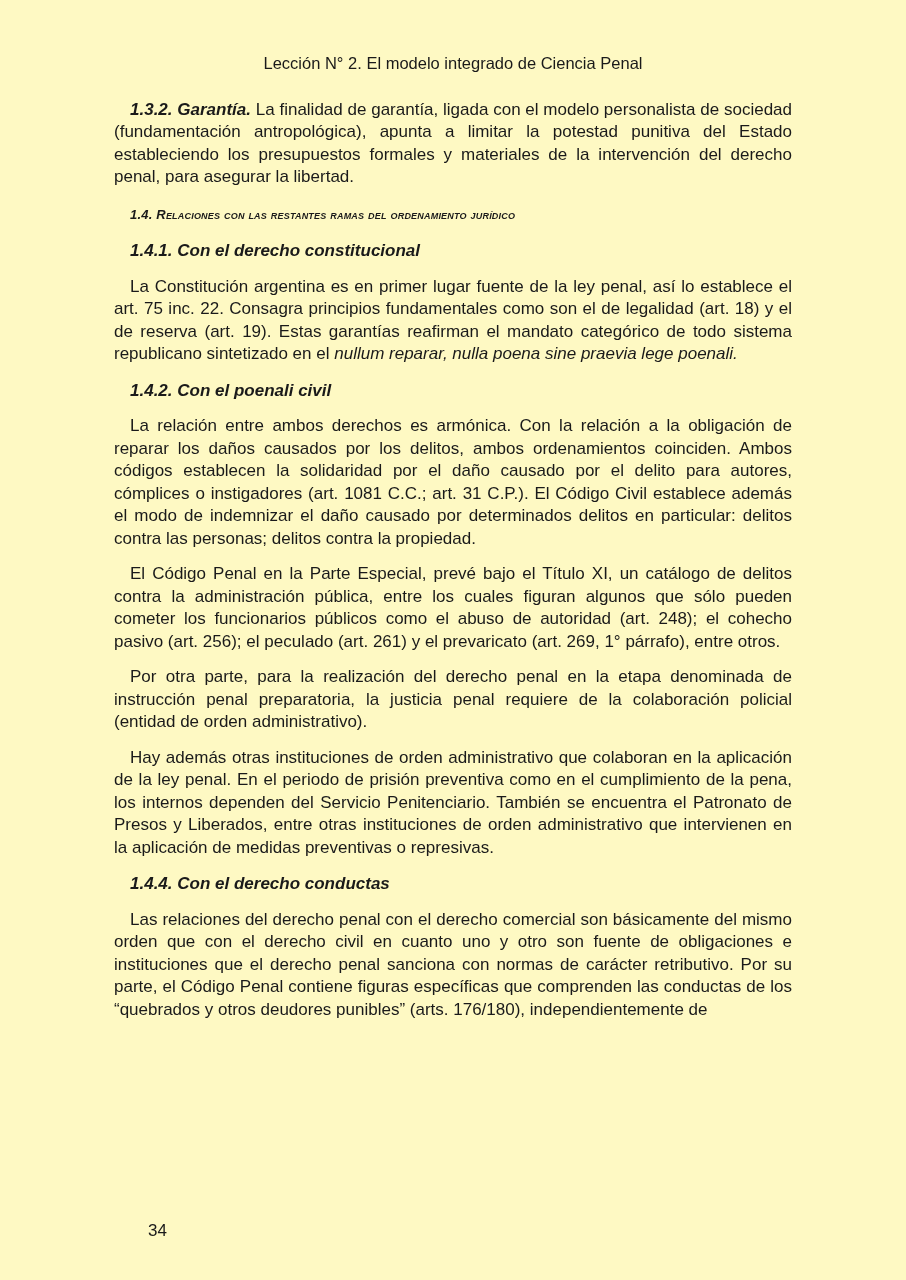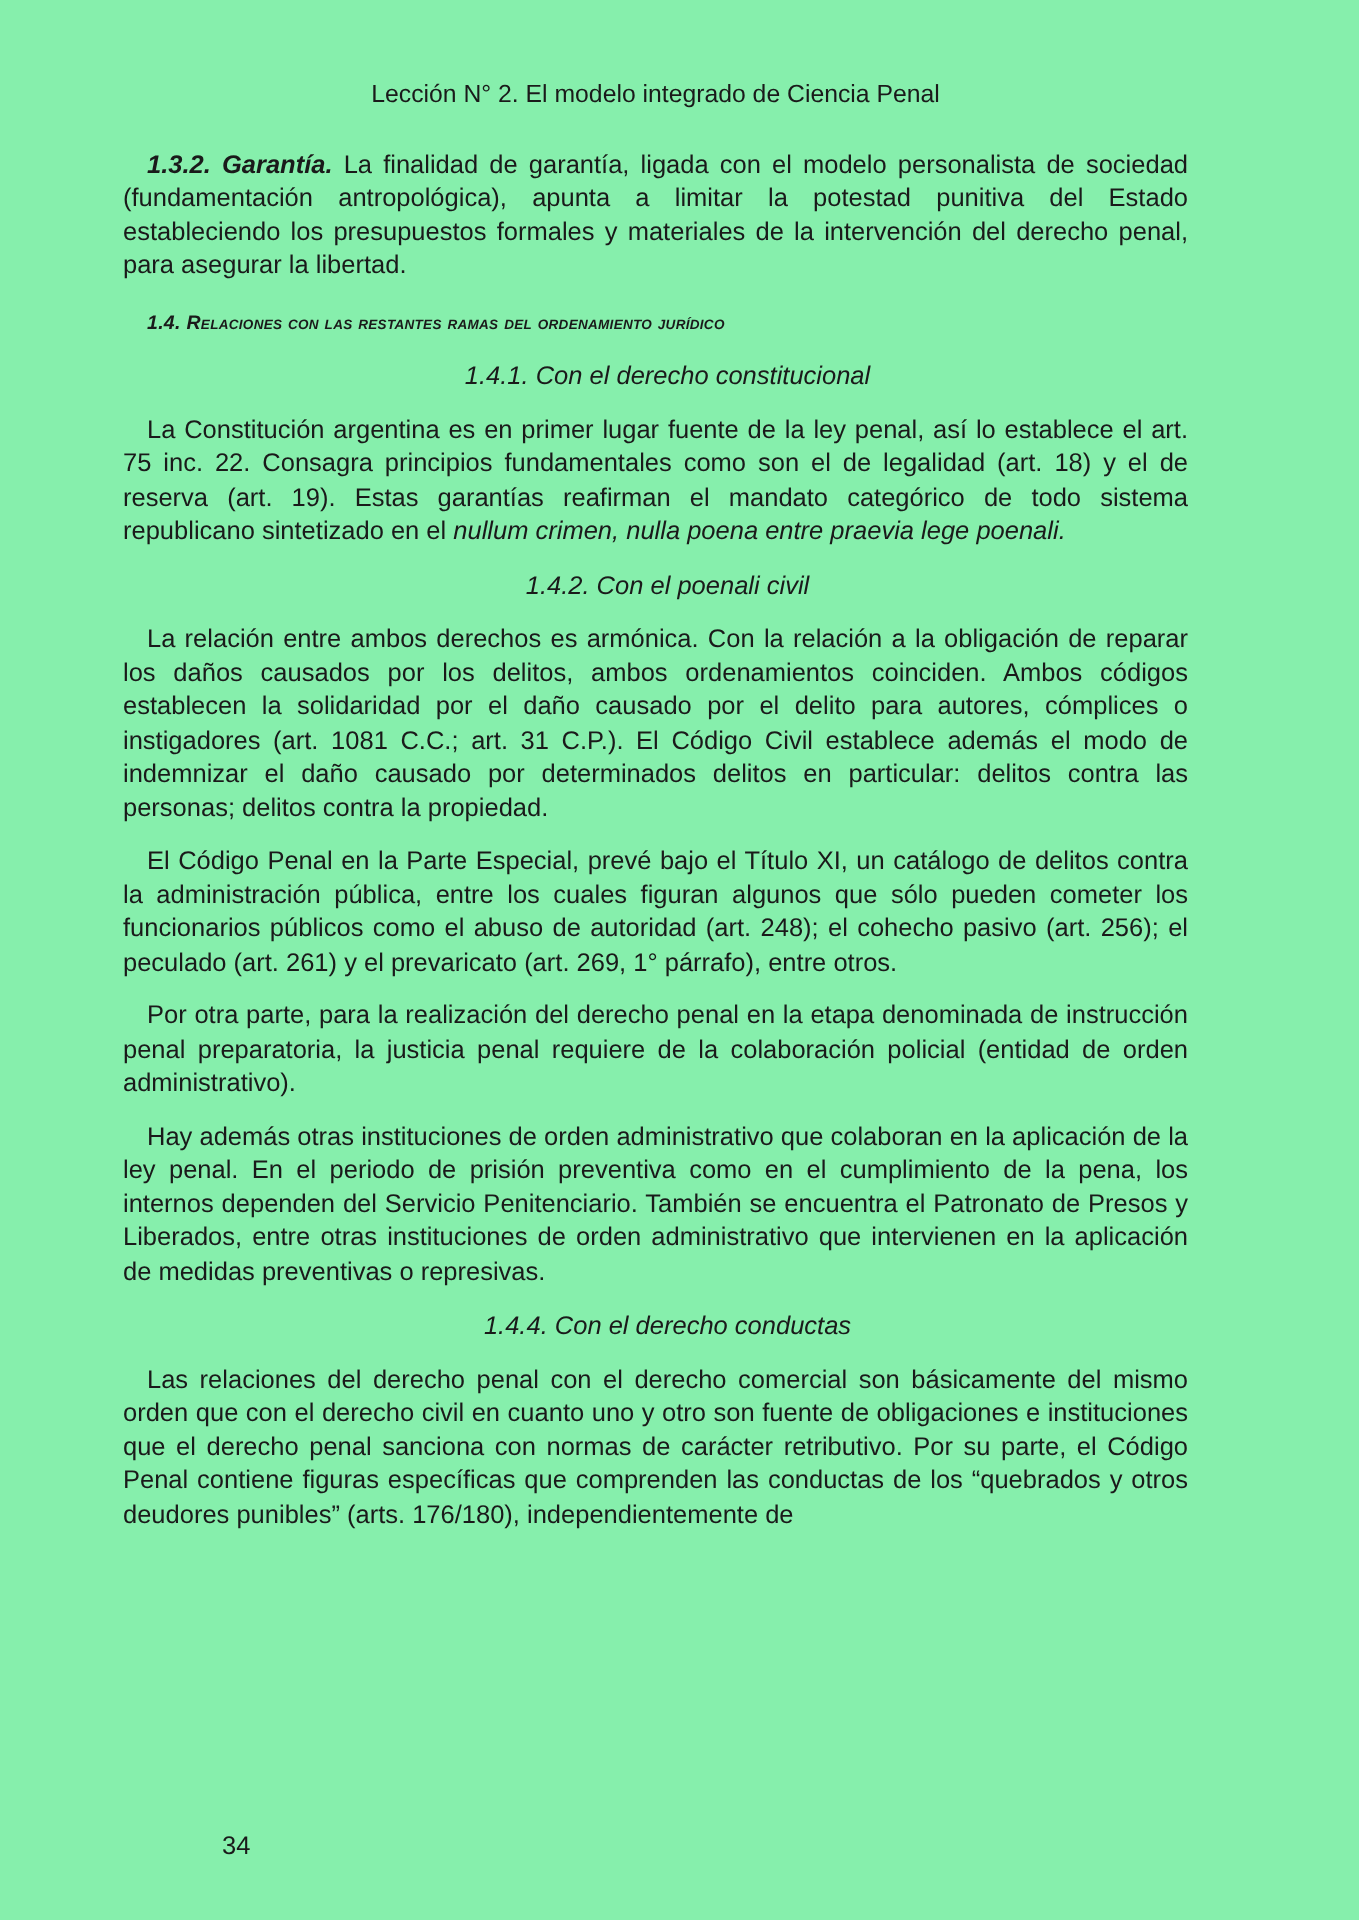--- a/index.html
+++ b/index.html
@@ -1,22 +1,22 @@
 <!DOCTYPE html>
 <html><head>
 <meta charset="utf-8">
 <style>
   html, body { margin: 0; padding: 0; background: #e8e8e8; }
   .page {
     width: 906px;
     height: 1280px;
     margin: 0 auto;
-    background: #86efac;
+    background: #fef9c3;
     box-sizing: border-box;
-    padding: 52px 114px 0 82px;
+    padding: 52px 114px 0 114px;
     font-family: "Liberation Sans", sans-serif;
     font-size: 17px;
     line-height: 22.5px;
     color: #1a1a1a;
     position: relative;
     overflow: hidden;
   }
   .running-header {
     text-align: center;
     font-size: 16.5px;
@@ -34,25 +34,24 @@
     font-weight: bold;
     font-variant: small-caps;
     text-indent: 16px;
     letter-spacing: 0.2px;
     line-height: 22.5px;
     font-style: italic;
   }
   h3.sub {
     margin: 14px 0 0 0;
     font-size: 17px;
-    font-weight: normal;
+    font-weight: bold;
     font-style: italic;
     text-indent: 16px;
     line-height: 22.5px;
-    text-align: center;
   }
   .bi { font-weight: bold; font-style: italic; }
   .it { font-style: italic; }
   .page-number {
     position: absolute;
     left: 148px;
     top: 1220px;
     font-size: 17px;
   }
 </style>
@@ -67,21 +66,21 @@
     <span class="bi">1.3.2. Garantía.</span>
     <span>La finalidad de garantía, ligada con el modelo personalista de sociedad (fundamentación antropológica), apunta a limitar la potestad punitiva del Estado estableciendo los presupuestos formales y materiales de la intervención del derecho penal, para asegurar la libertad.</span>
   </p>
 
   <h2 class="sc">1.4. Relaciones con las restantes ramas del ordenamiento jurídico</h2>
 
   <h3 class="sub">1.4.1. Con el derecho constitucional</h3>
 
   <p class="body">
     <span>La Constitución argentina es en primer lugar fuente de la ley penal, así lo establece el art. 75 inc. 22. Consagra principios fundamentales como son el de legalidad (art. 18) y el de reserva (art. 19). Estas garantías reafirman el mandato categórico de todo sistema republicano sintetizado en el</span>
-    <span class="it">nullum crimen, nulla poena entre praevia lege poenali.</span>
+    <span class="it">nullum reparar, nulla poena sine praevia lege poenali.</span>
   </p>
 
   <h3 class="sub">1.4.2. Con el poenali civil</h3>
 
   <p class="body">La relación entre ambos derechos es armónica. Con la relación a la obligación de reparar los daños causados por los delitos, ambos ordenamientos coinciden. Ambos códigos establecen la solidaridad por el daño causado por el delito para autores, cómplices o instigadores (art. 1081 C.C.; art. 31 C.P.). El Código Civil establece además el modo de indemnizar el daño causado por determinados delitos en particular: delitos contra las personas; delitos contra la propiedad.</p>
 
 
   <p class="body">El Código Penal en la Parte Especial, prevé bajo el Título XI, un catálogo de delitos contra la administración pública, entre los cuales figuran algunos que sólo pueden cometer los funcionarios públicos como el abuso de autoridad (art. 248); el cohecho pasivo (art. 256); el peculado (art. 261) y el prevaricato (art. 269, 1° párrafo), entre otros.</p>
 
   <p class="body">Por otra parte, para la realización del derecho penal en la etapa denominada de instrucción penal preparatoria, la justicia penal requiere de la colaboración policial (entidad de orden administrativo).</p>

